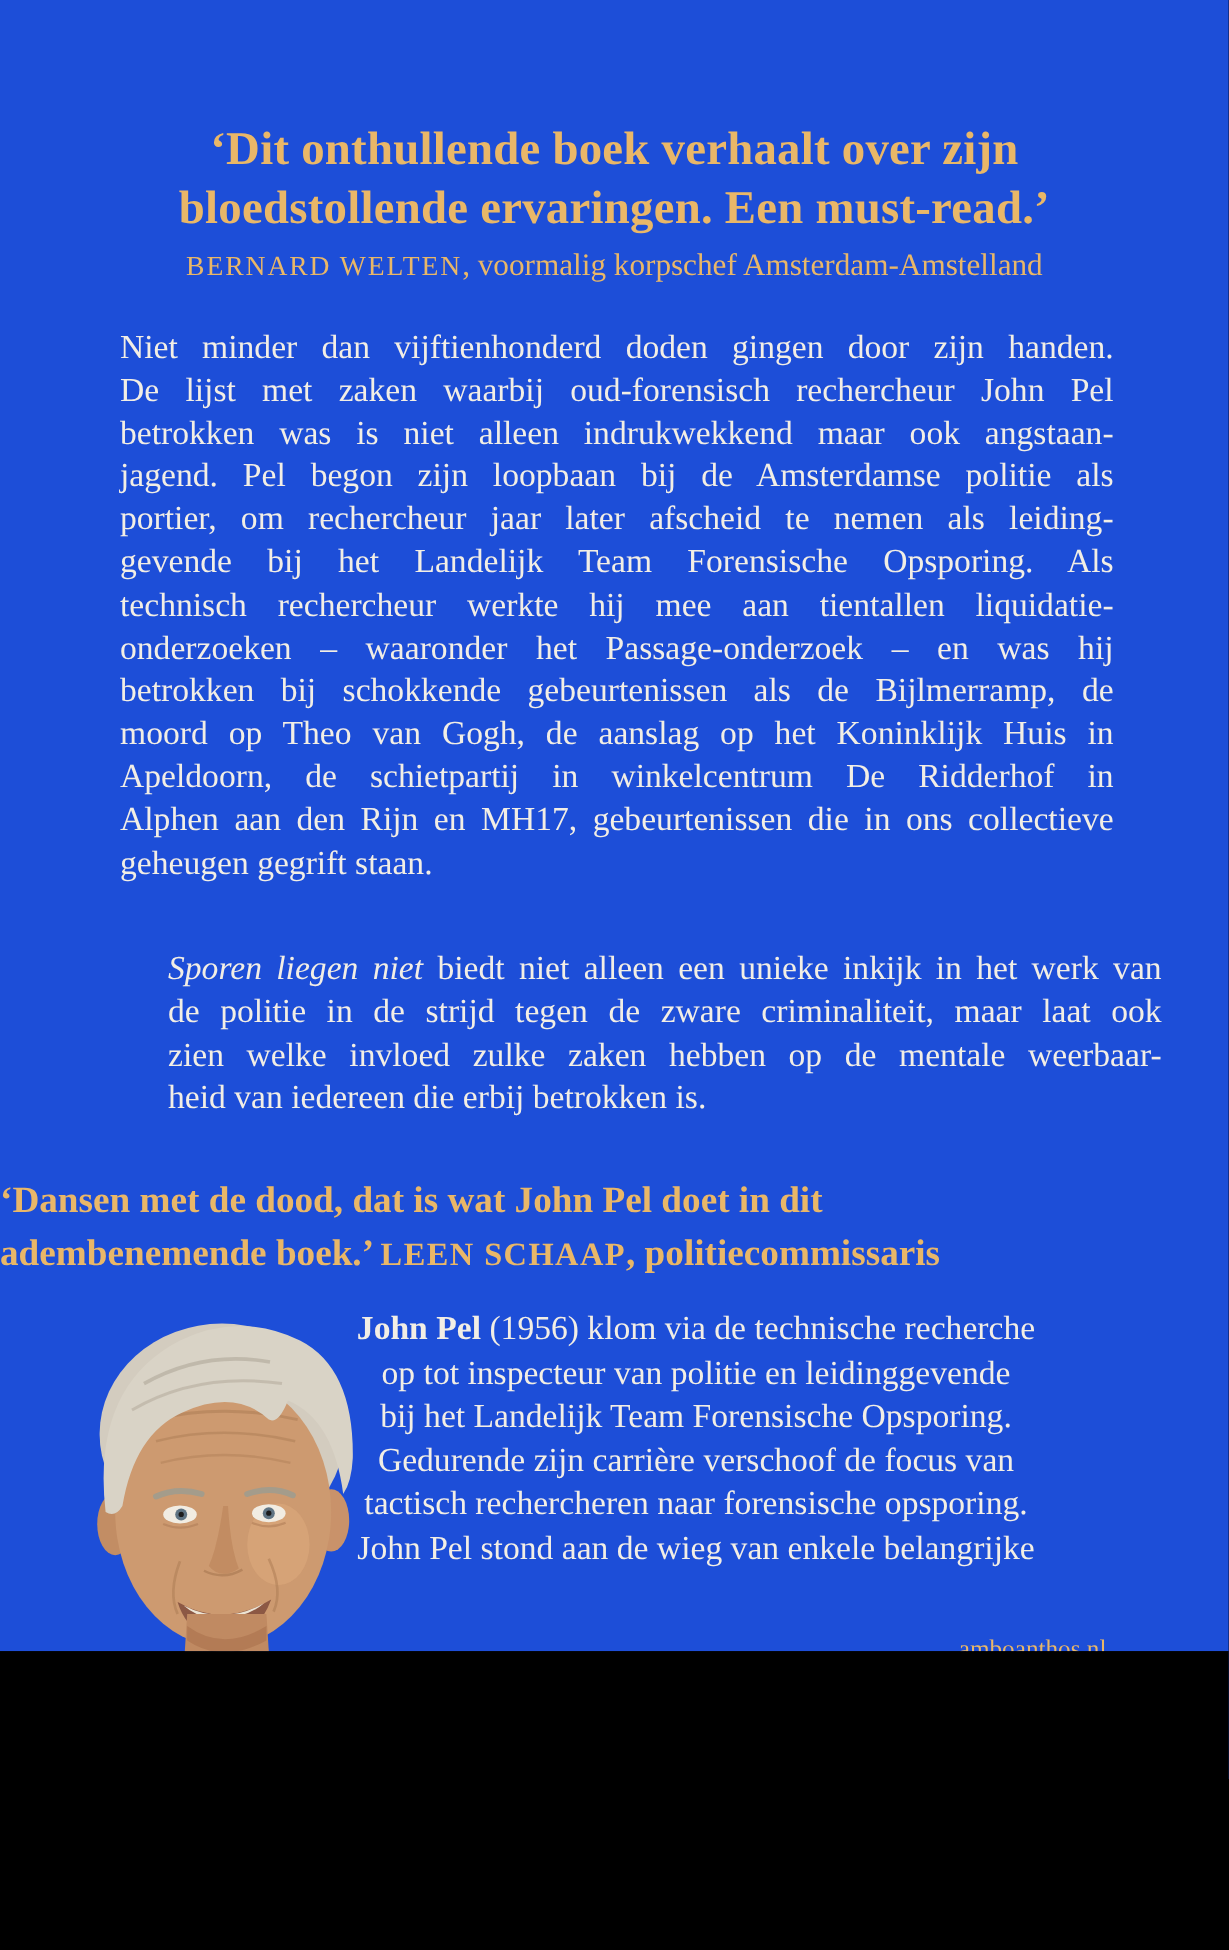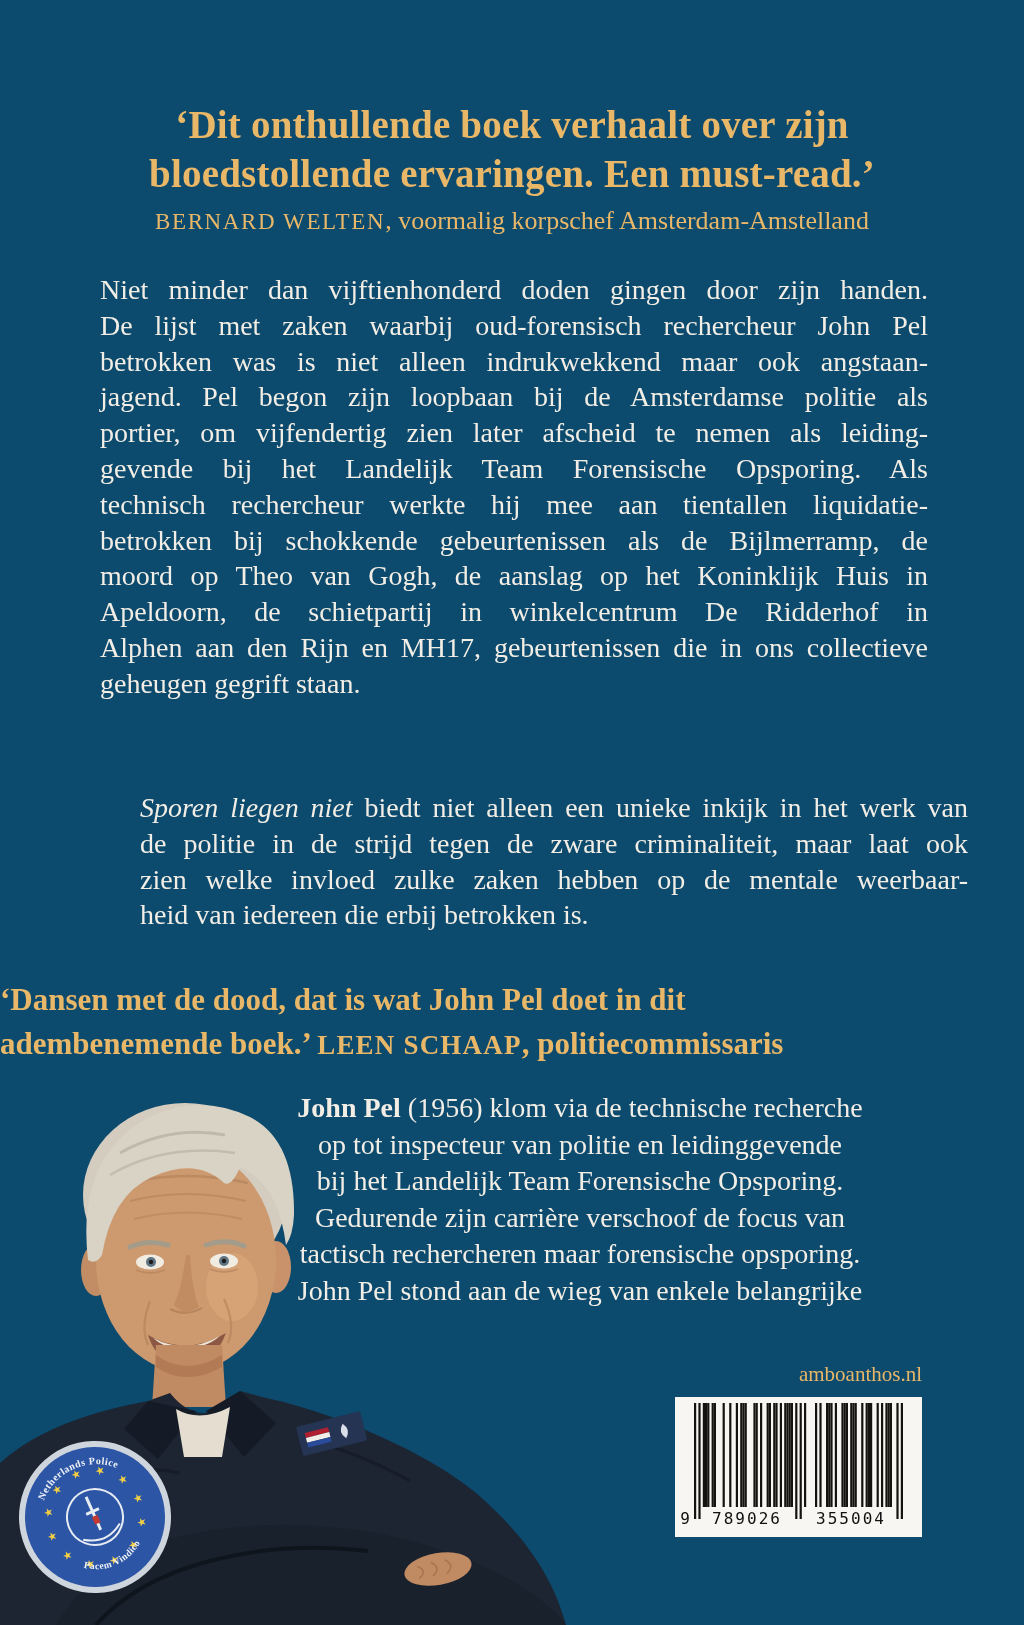--- a/index.html
+++ b/index.html
@@ -1,20 +1,20 @@
 <!DOCTYPE html>
 <html lang="nl"><head>
 <meta charset="utf-8">
 <style>
   html,body{margin:0;padding:0;background:#000;}
   .page{
     position:relative;
-    width:1024px;height:1625px;
+    width:1024px;height:1376px;
     margin:0 auto;
-    background:#0c4a6e;
+    background:#1d4ed8;
     overflow:hidden;
     font-family:"Liberation Serif", serif;
     color:#f2eee5;
   }
   
   .quote-top{position:absolute;top:100px;left:0;width:1024px;text-align:center;color:#e9b768;}
   .quote-top .q-line{font-size:39px;font-weight:bold;line-height:49px;letter-spacing:.2px;}
   .quote-top .attribution{margin-top:7px;font-size:26px;line-height:32px;}
   .sc-name{font-size:23px;letter-spacing:1.6px;}
   
@@ -54,23 +54,24 @@
     <div class="q-line">‘Dit onthullende boek verhaalt over zijn</div>
     <div class="q-line">bloedstollende ervaringen. Een must-read.’</div>
     <div class="attribution"><span class="sc-name">BERNARD WELTEN</span><span>, voormalig korpschef Amsterdam-Amstelland</span></div>
   </div>
 
   <div class="body-par p1">
     <div class="b-line just">Niet minder dan vijftienhonderd doden gingen door zijn handen.</div>
     <div class="b-line just">De lijst met zaken waarbij oud-forensisch rechercheur John Pel</div>
     <div class="b-line just">betrokken was is niet alleen indrukwekkend maar ook angstaan-</div>
     <div class="b-line just">jagend. Pel begon zijn loopbaan bij de Amsterdamse politie als</div>
-    <div class="b-line just">portier, om vijfendertig zien later afscheid te nemen als leiding-</div>
+    <div class="b-line just">portier, om rechercheur jaar later afscheid te nemen als leiding-</div>
     <div class="b-line just">gevende bij het Landelijk Team Forensische Opsporing. Als</div>
     <div class="b-line just">technisch rechercheur werkte hij mee aan tientallen liquidatie-</div>
+    <div class="b-line just">onderzoeken – waaronder het Passage-onderzoek – en was hij</div>
     <div class="b-line just">betrokken bij schokkende gebeurtenissen als de Bijlmerramp, de</div>
     <div class="b-line just">moord op Theo van Gogh, de aanslag op het Koninklijk Huis in</div>
     <div class="b-line just">Apeldoorn, de schietpartij in winkelcentrum De Ridderhof in</div>
     <div class="b-line just">Alphen aan den Rijn en MH17, gebeurtenissen die in ons collectieve</div>
     <div class="b-line">geheugen gegrift staan.</div>
   </div>
 
   <div class="body-par p2">
     <div class="b-line just"><span class="ital">Sporen liegen niet</span><span> biedt niet alleen een unieke inkijk in het werk van</span></div>
     <div class="b-line just">de politie in de strijd tegen de zware criminaliteit, maar laat ook</div>
@@ -81,21 +82,21 @@
   <div class="quote-bottom">
     <div class="q-line">‘Dansen met de dood, dat is wat John Pel doet in dit</div>
     <div class="q-line"><span>adembenemende boek.’ </span><span class="sc-name">LEEN SCHAAP</span><span>, politiecommissaris</span></div>
   </div>
 
   <div class="bio">
     <div class="bio-line"><span class="bold-name">John Pel</span><span> (1956) klom via de technische recherche</span></div>
     <div class="bio-line">op tot inspecteur van politie en leidinggevende</div>
     <div class="bio-line">bij het Landelijk Team Forensische Opsporing.</div>
     <div class="bio-line">Gedurende zijn carrière verschoof de focus van</div>
-    <div class="bio-line">tactisch rechercheren maar forensische opsporing.</div>
+    <div class="bio-line">tactisch rechercheren naar forensische opsporing.</div>
     <div class="bio-line">John Pel stond aan de wieg van enkele belangrijke</div>
   </div>
 
   <div class="website">amboanthos.nl</div>
 
   <div class="barcode-box">
     <svg id="barcode-bars" width="247" height="140" fill="#151310">
         <rect x="19.00" y="6" width="2.20" height="116"></rect>
         <rect x="23.40" y="6" width="2.20" height="116"></rect>
         <rect x="27.80" y="6" width="2.20" height="104"></rect>

